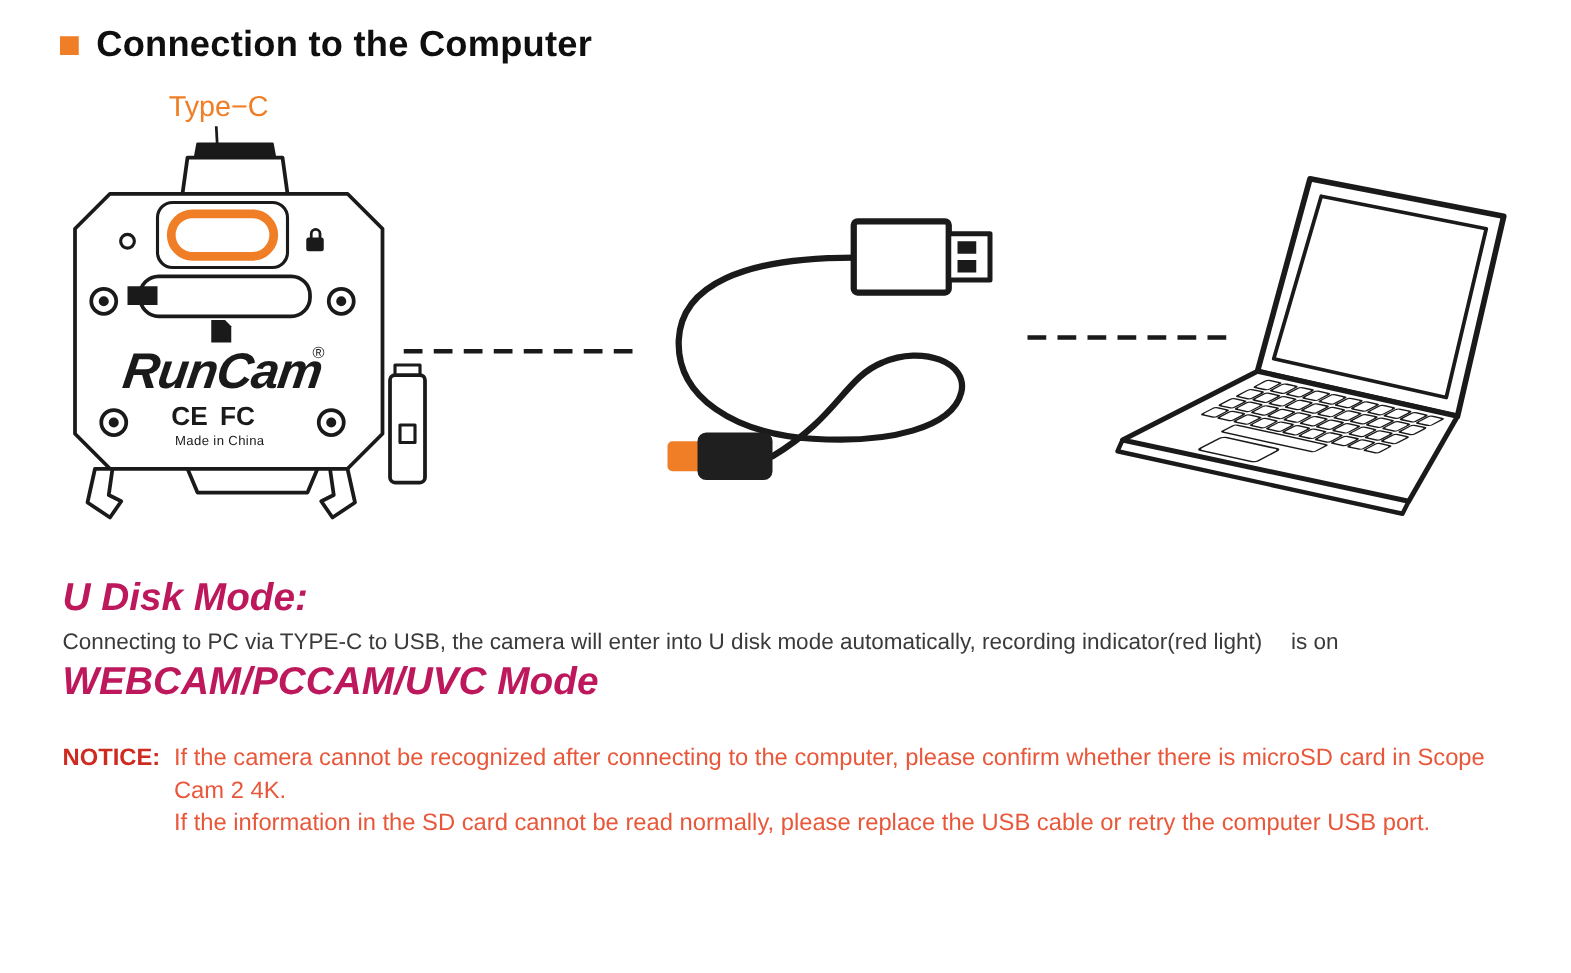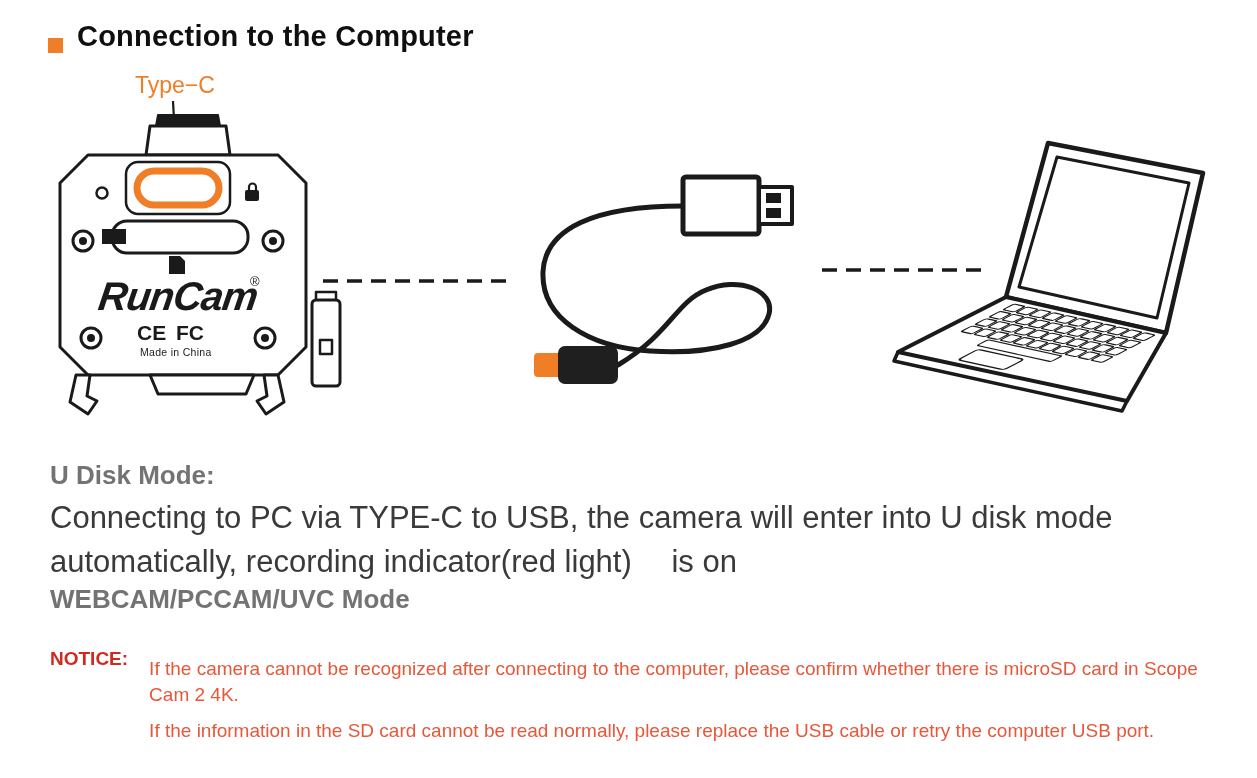--- a/index.html
+++ b/index.html
@@ -1,35 +1,35 @@
 <!DOCTYPE html>
 <html><head>
 <meta charset="utf-8">
 <style>
   html,body { margin:0; padding:0; background:#ffffff; }
   .page {
     position:relative; width:1257px; height:778px; background:#ffffff;
     font-family:"Liberation Sans", sans-serif; overflow:hidden;
   }
-  .title-row { position:absolute; top:20px; left:48px; display:flex; align-items:flex-end; gap:14px; }
+  .title-row { position:absolute; top:20px; left:48px; display:flex; align-items:center; gap:14px; }
   .bullet { width:15px; height:15px; background:#F07E26; flex:0 0 auto; }
   .title { font-size:29px; font-weight:bold; color:#0f0f0f; letter-spacing:0.2px; }
 
   .diagram-svg { position:absolute; top:0; left:0; }
   .diagram-svg text { font-family:"Liberation Sans", sans-serif; }
 
   .content { position:absolute; left:50px; top:460px; width:1176px; }
-  .sec-heading { font-size:26px; font-weight:bold; color:#737373; margin:0; }
-  .para { font-size:31px; color:#3a3a3a; margin:5px 0 0 0; line-height:1.42; }
+  .sec-heading { font-size:31px; font-weight:bold; color:#be185d; margin:0;font-style:italic; }
+  .para { font-size:18px; color:#3a3a3a; margin:5px 0 0 0; line-height:1.42; }
   .section-2 { }
 
   .notice { margin-top:31px; display:flex; gap:11px; font-size:19px; line-height:1.37; }
   .notice-label { color:#CE2A20; font-weight:bold; white-space:nowrap; }
   .notice-text { color:#E8573A; }
-  .notice-text div { margin:10px; }
+  .notice-text div { margin:0; }
 </style>
 </head>
 <body>
 
 <div class="page">
 
   <svg class="diagram-svg" width="1257" height="460" viewBox="0 0 1257 460">
     <defs>
       <marker id="arrowhead" markerWidth="9" markerHeight="9" refX="7" refY="4.5" orient="auto">
         <path d="M0 0 L9 4.5 L0 9 Z" fill="#1a1a1a"></path>

